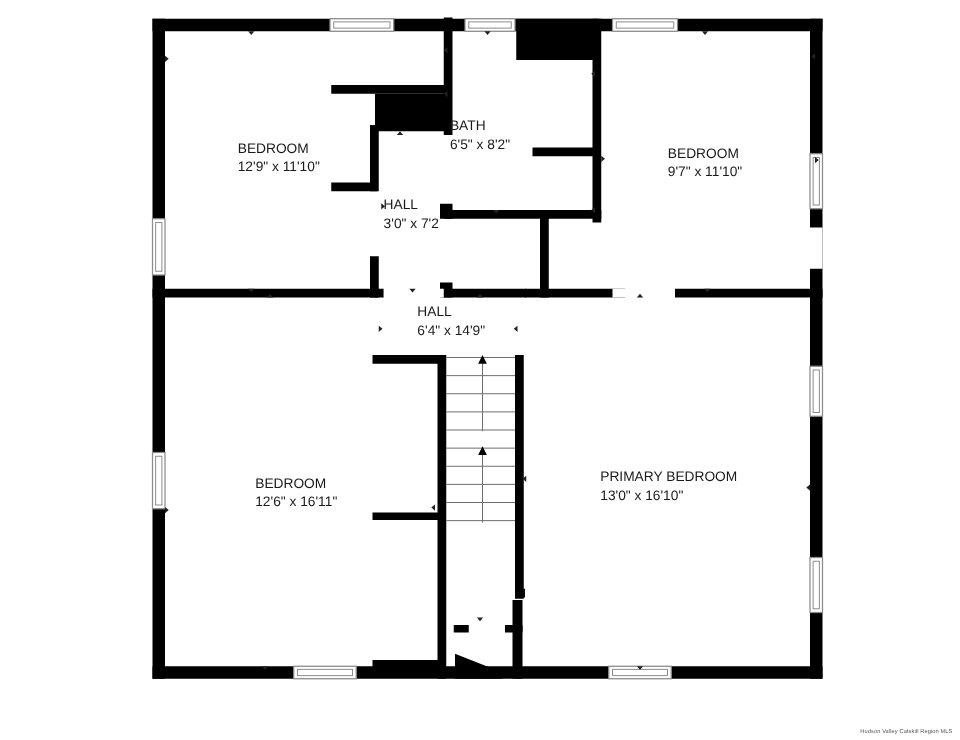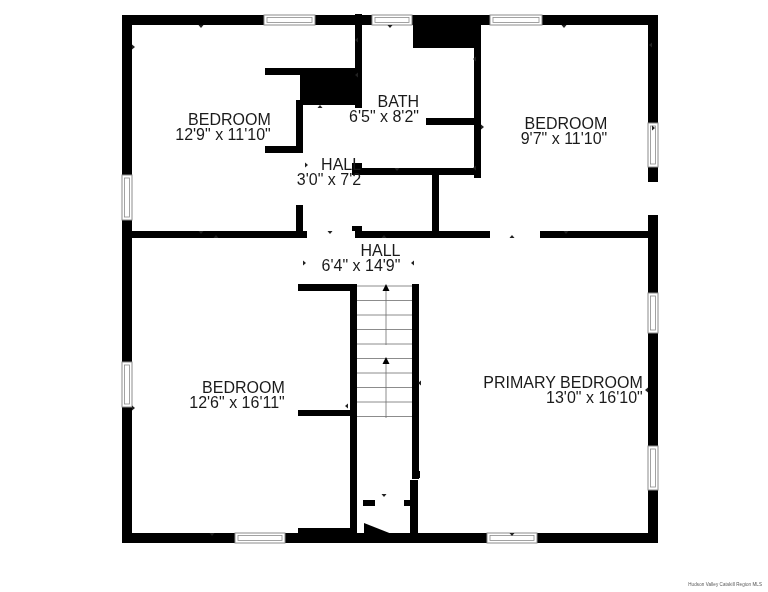--- a/index.html
+++ b/index.html
@@ -1,18 +1,18 @@
 <!DOCTYPE html>
 <html><head>
 <meta charset="utf-8">
 <style>
   html, body { margin: 0; padding: 0; background: #ffffff; }
   body { width: 768px; height: 592px; position: relative; overflow: hidden; font-family: "Liberation Sans", sans-serif; }
   #plan { position: absolute; left: 0; top: 0; width: 768px; height: 592px; }
-  .room-label { position: absolute; text-align: right; color: #1a1a1a; font-size: 16px; line-height: 15px; transform: translateX(-50%); white-space: nowrap; }
+  .room-label { position: absolute; text-align: left; color: #1a1a1a; font-size: 11px; line-height: 15px; transform: translateX(-50%); white-space: nowrap; }
   .room-label .name, .room-label .dim { display: block; }
   .watermark { position: absolute; right: 6px; bottom: 5px; font-size: 4.5px; color: #555; letter-spacing: 0.1px; }
 </style>
 </head>
 <body>
 
 <svg id="plan" viewBox="0 0 768 592" xmlns="http://www.w3.org/2000/svg">
   <g id="walls">
       <rect x="122" y="15" width="536" height="10" fill="#000000"></rect>
       <rect x="122" y="15" width="10" height="528" fill="#000000"></rect>
@@ -163,19 +163,19 @@
     <span class="dim">9'7" x 11'10"</span>
   </div>
   <div class="room-label" style="left: 361px; top: 243px;">
     <span class="name">HALL</span>
     <span class="dim">6'4" x 14'9"</span>
   </div>
   <div class="room-label" style="left: 237px; top: 380px;">
     <span class="name">BEDROOM</span>
     <span class="dim">12'6" x 16'11"</span>
   </div>
-  <div class="room-label" style="left: 535px; top: 375px; margin-left: 28px;">
+  <div class="room-label" style="left: 535px; top: 375px;">
     <span class="name">PRIMARY BEDROOM</span>
     <span class="dim">13'0" x 16'10"</span>
   </div>
 </div>
 
 <div class="watermark">Hudson Valley Catskill Region MLS</div>
 
 </body></html>

